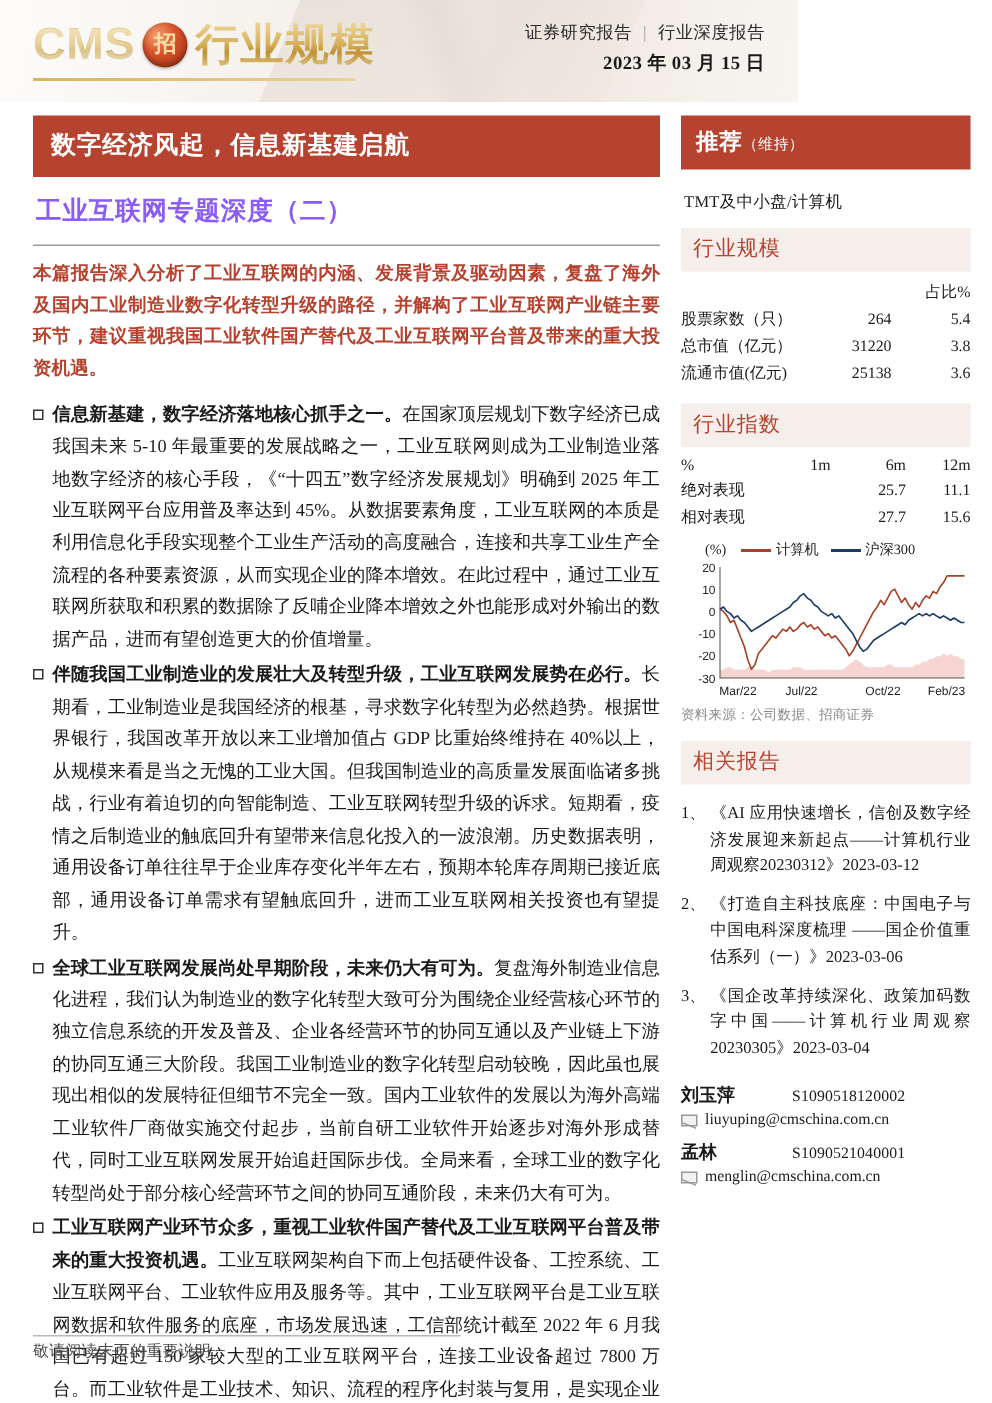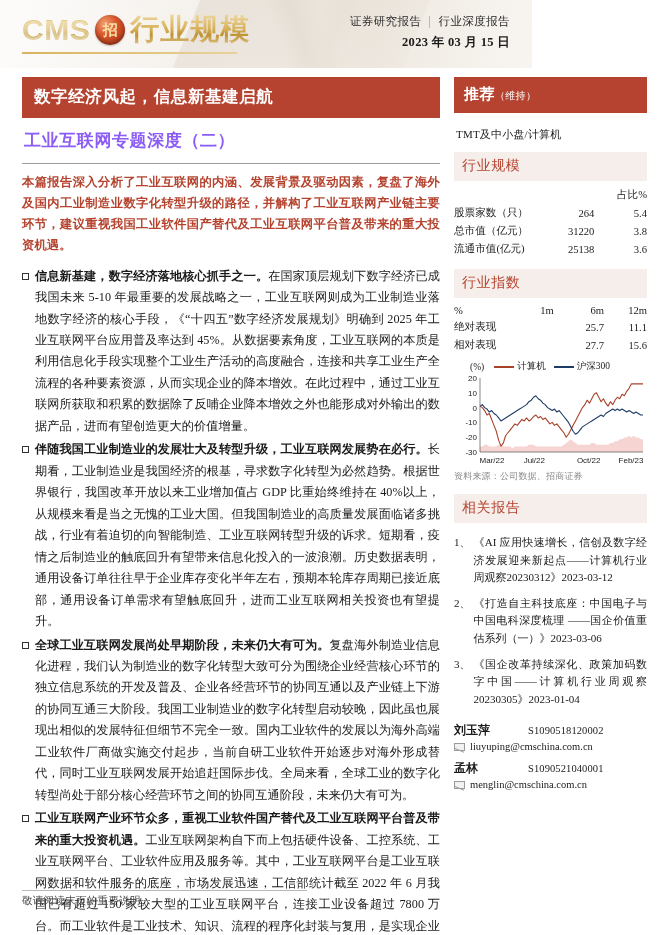--- a/index.html
+++ b/index.html
@@ -348,21 +348,21 @@
       <div class="rel-item">
         <span class="rel-num">1、</span>
         <span class="rel-txt">《AI 应用快速增长，信创及数字经济发展迎来新起点——计算机行业周观察20230312》2023-03-12</span>
       </div>
       <div class="rel-item">
         <span class="rel-num">2、</span>
         <span class="rel-txt">《打造自主科技底座：中国电子与中国电科深度梳理 ——国企价值重估系列（一）》2023-03-06</span>
       </div>
       <div class="rel-item">
         <span class="rel-num">3、</span>
-        <span class="rel-txt">《国企改革持续深化、政策加码数字中国——计算机行业周观察20230305》2023-01-04</span>
+        <span class="rel-txt">《国企改革持续深化、政策加码数字中国——计算机行业周观察20230305》2023-03-04</span>
       </div>
 
       <div class="analysts">
         <div class="an-row">
           <span class="an-name">刘玉萍</span>
           <span class="an-code">S1090518120002</span>
         </div>
         <div class="an-mail">
           <span class="mail-ico"></span>
           <span class="an-mailtxt">liuyuping@cmschina.com.cn</span>

